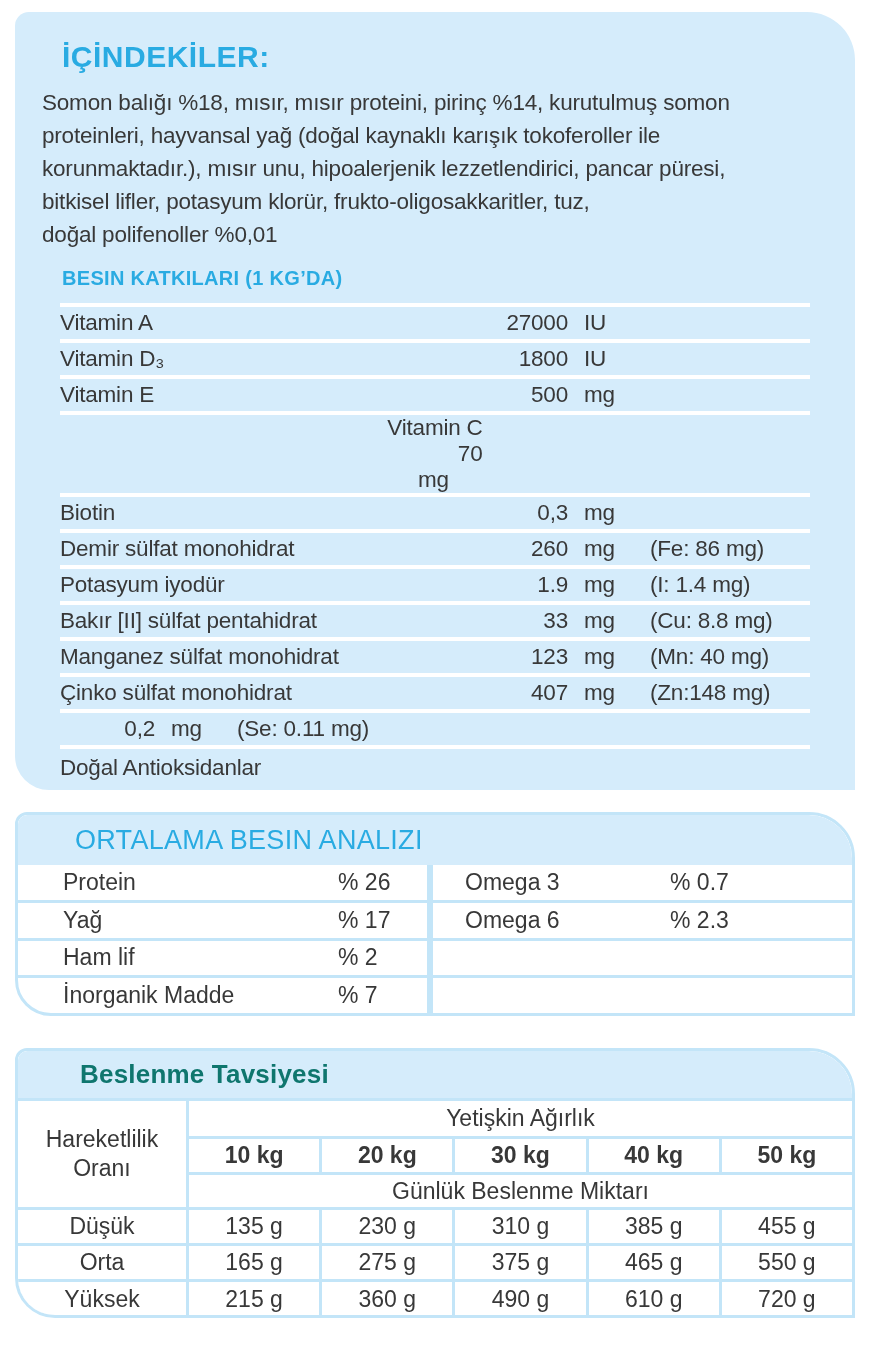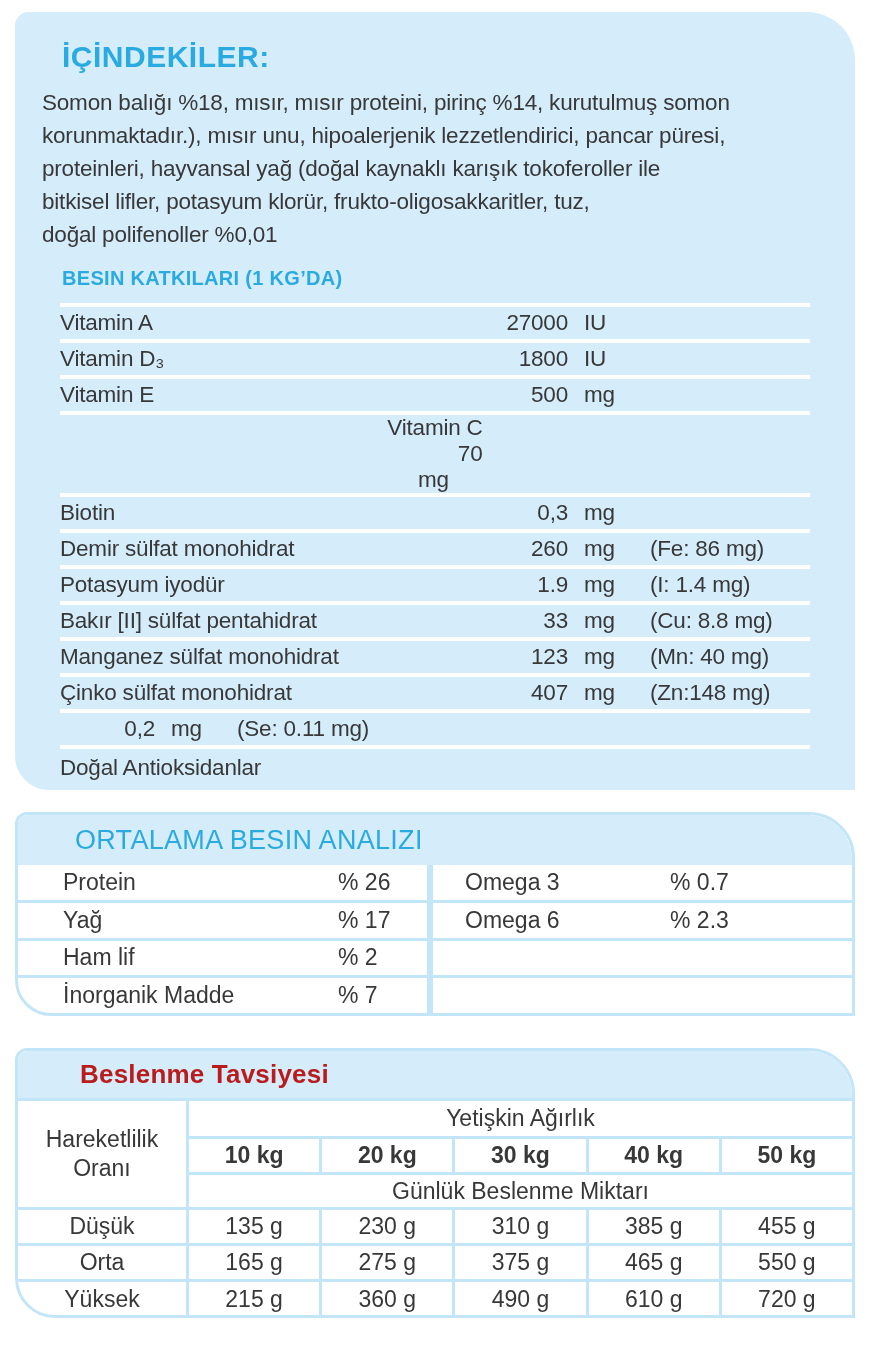--- a/index.html
+++ b/index.html
@@ -73,21 +73,21 @@
   
   .panel3 {
     margin-top:32px;
     border:3px solid #c3e5f8;
     border-radius:12px 46px 0 40px;
     background:#ffffff;
   }
   .panel3 .band { height:47px; border-radius:9px 43px 0 0; }
   .band-title-2 {
     margin-left:62px; font-size:26px; font-weight:bold;
-    color:#b91c1c; letter-spacing:.2px;
+    color:#0f766e; letter-spacing:.2px;
   }
   .feed-grid {
     display:grid;
     grid-template-columns:168px repeat(5,1fr);
     grid-template-rows:35px 33px 32px 33px 33px 34px;
     gap:3px;
     background:#c3e5f8;
     border-top:3px solid #c3e5f8;
     height:217px;
   }
@@ -100,22 +100,22 @@
   .cell-weight { grid-row:2; font-weight:bold; }
   .cell-daily { grid-column:2 / span 5; grid-row:3; }
 </style>
 </head>
 <body>
 
 <section class="panel panel1">
   <h1 class="p1-title">İÇİNDEKİLER:</h1>
   <div class="ingredients">
     <div class="line">Somon balığı %18, mısır, mısır proteini, pirinç %14, kurutulmuş somon</div>
+    <div class="line">proteinleri, hayvansal yağ (doğal kaynaklı karışık tokoferoller ile</div>
     <div class="line">korunmaktadır.), mısır unu, hipoalerjenik lezzetlendirici, pancar püresi,</div>
-    <div class="line">proteinleri, hayvansal yağ (doğal kaynaklı karışık tokoferoller ile</div>
     <div class="line">bitkisel lifler, potasyum klorür, frukto-oligosakkaritler, tuz,</div>
     <div class="line">doğal polifenoller %0,01</div>
   </div>
   <h2 class="p1-sub">BESIN KATKILARI (1 KG’DA)</h2>
 
   <div class="add-table">
     <div class="add-row">
       <span class="add-label">Vitamin A</span>
       <span class="add-val">27000</span>
       <span class="add-unit">IU</span>

